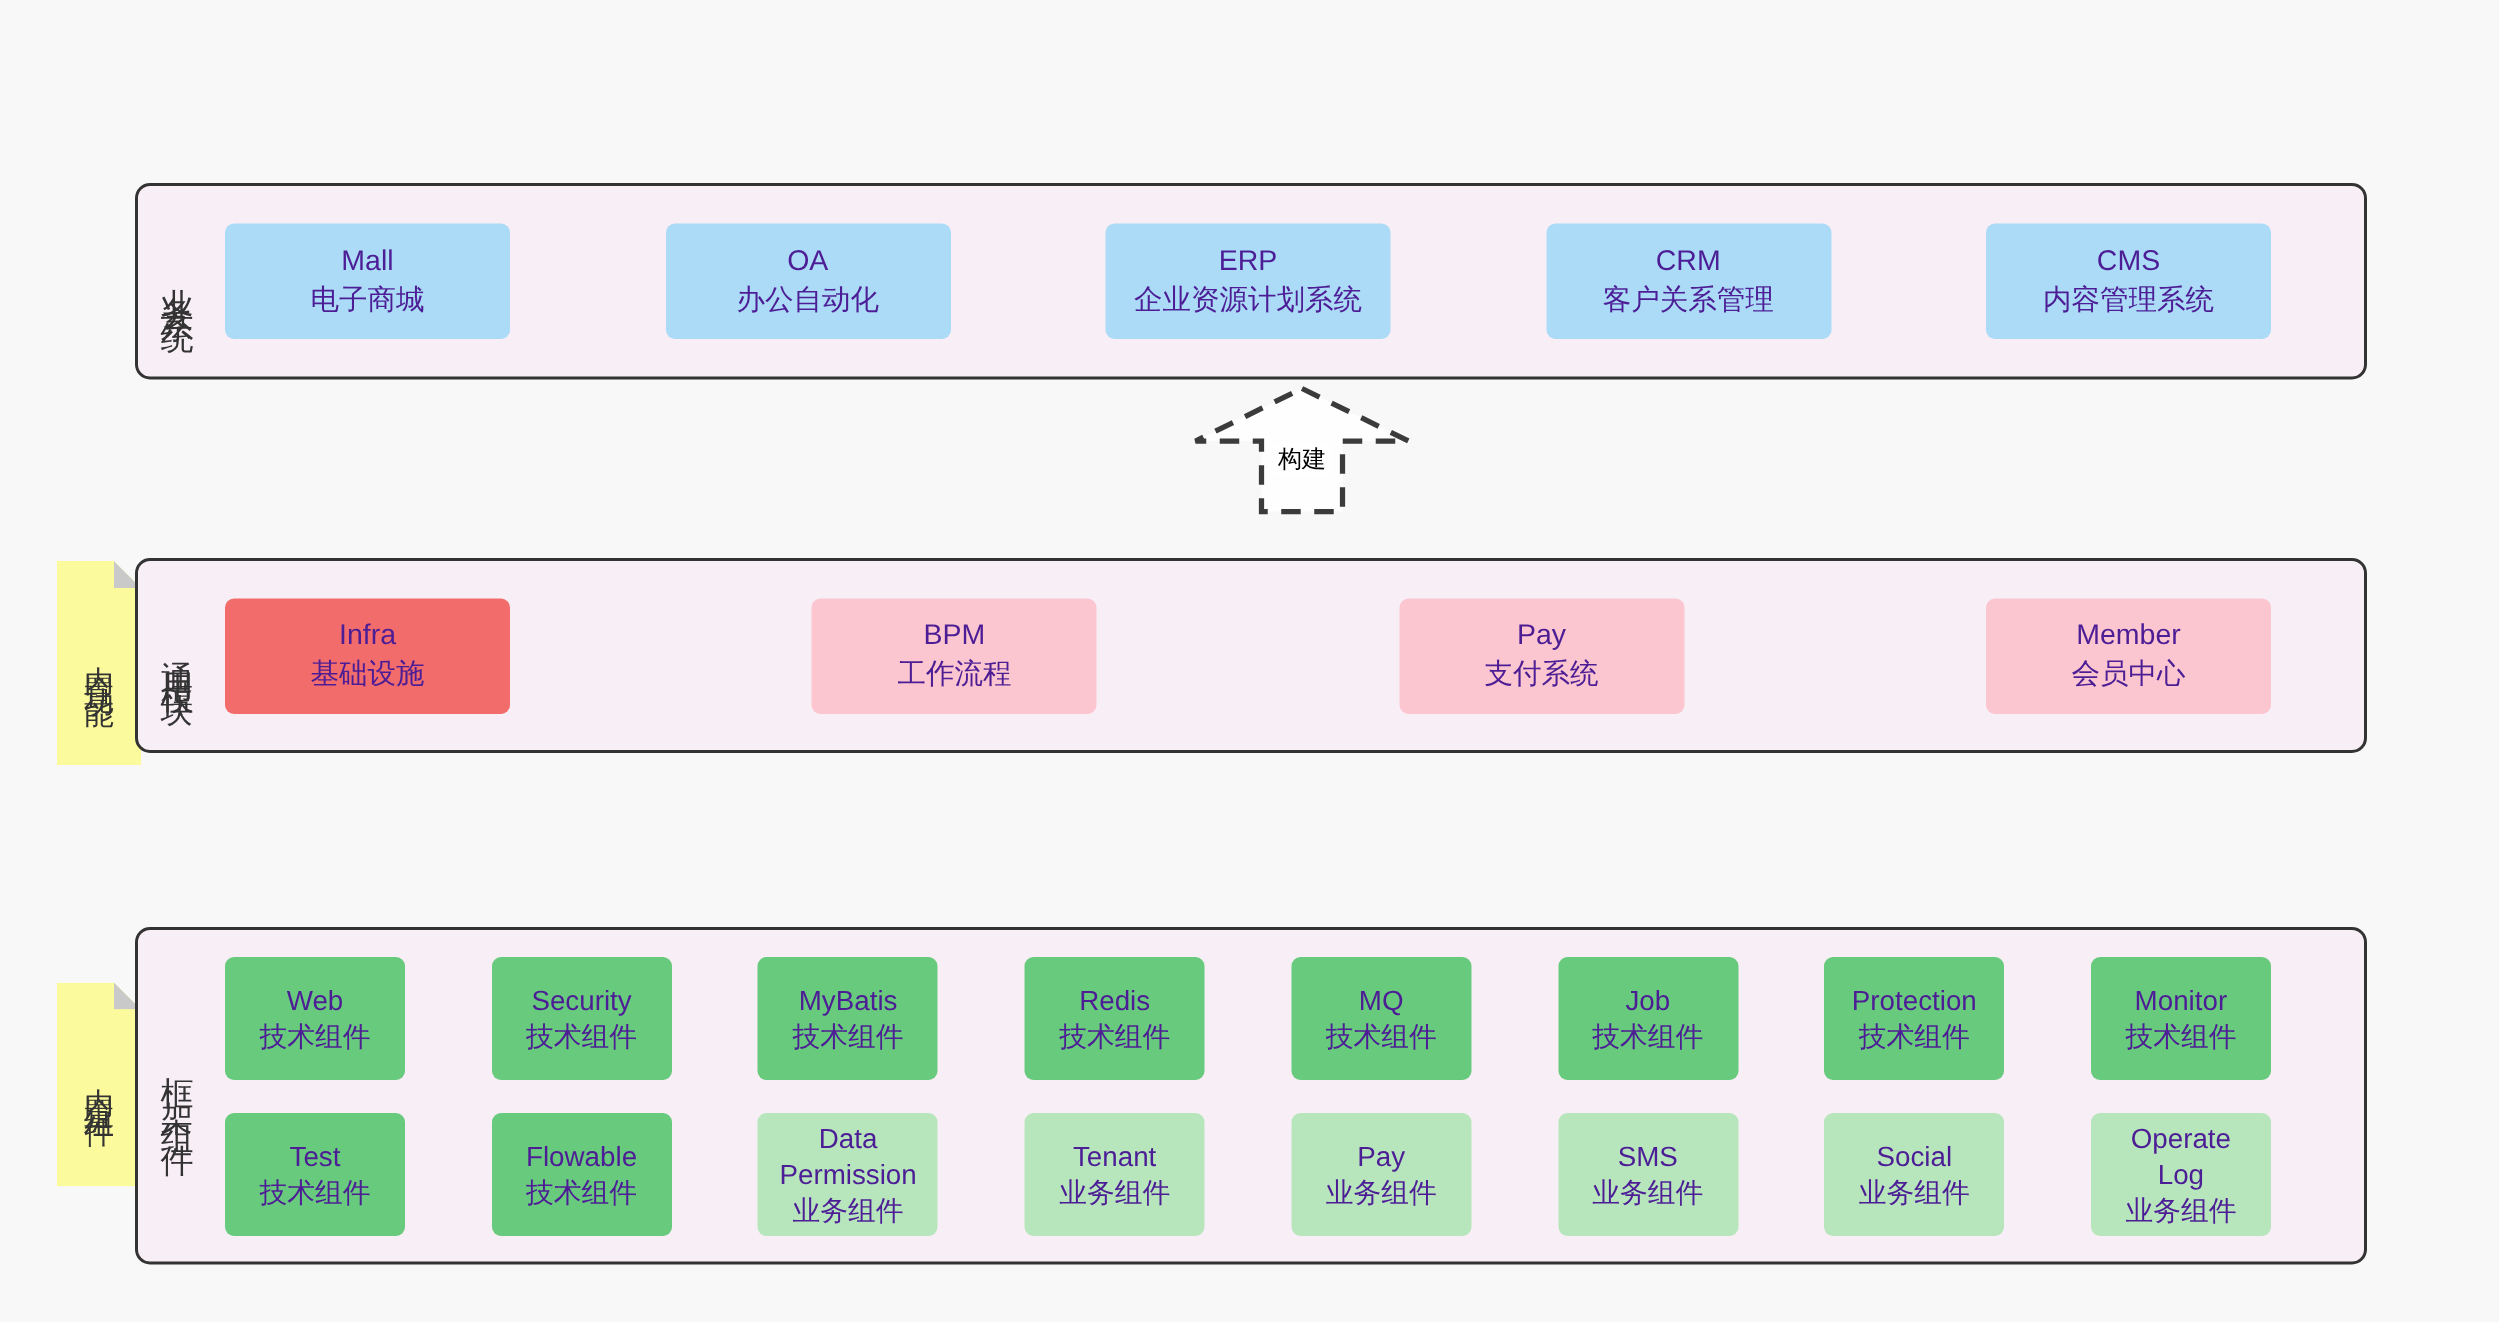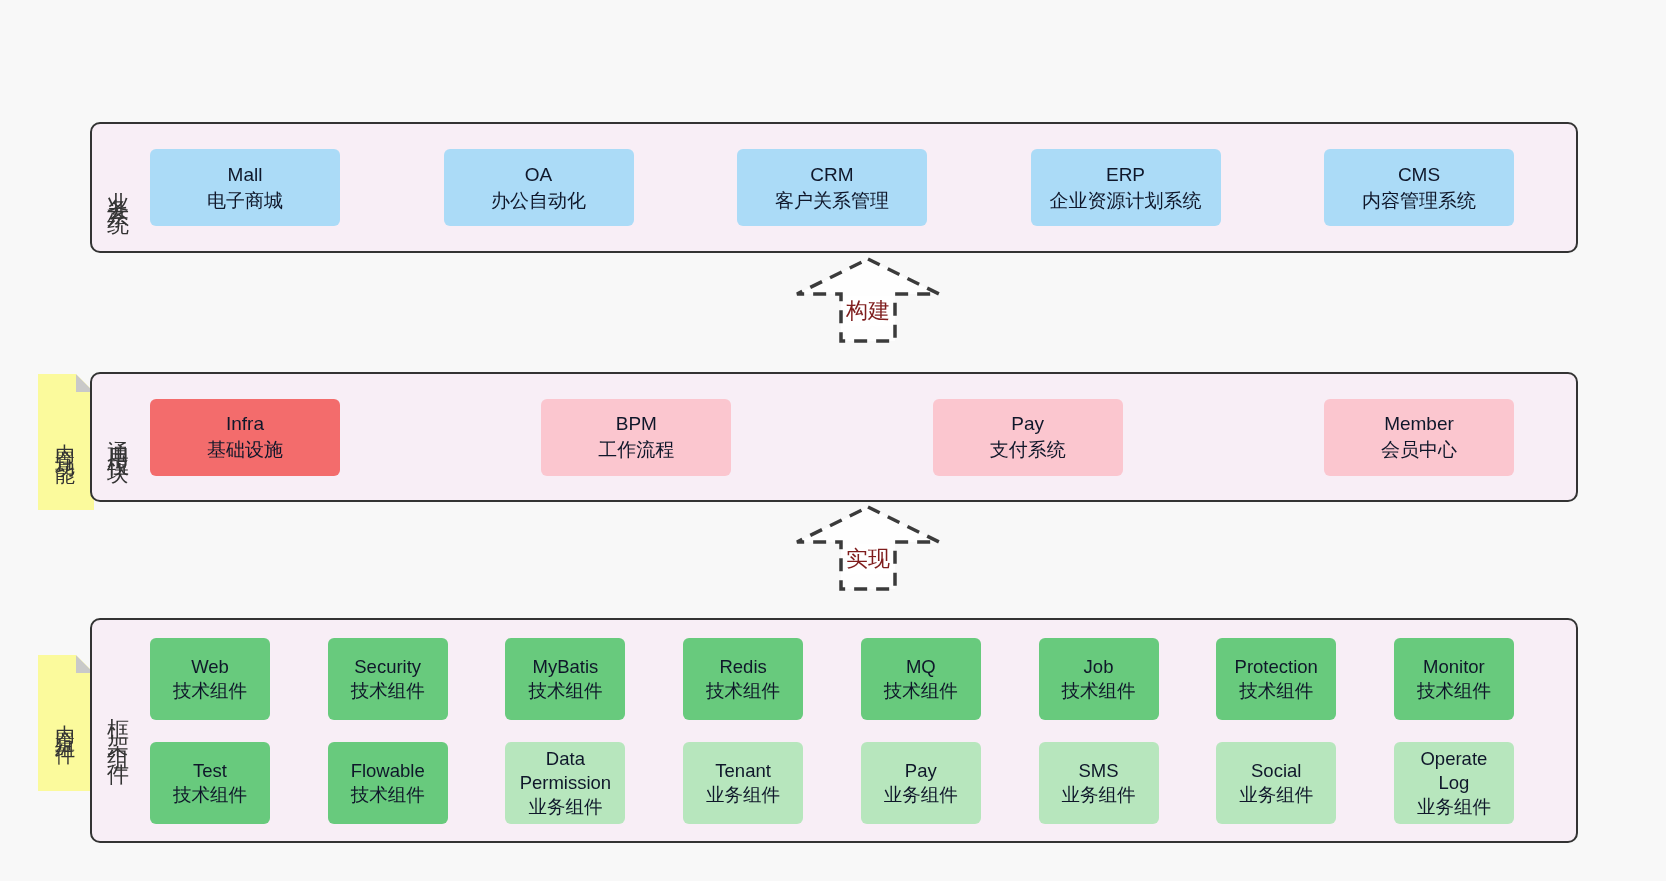--- a/index.html
+++ b/index.html
@@ -28,21 +28,21 @@
 
   .rows {
     position:absolute; left:58px; right:62px; top:0; bottom:0;
     display:flex; flex-direction:column; justify-content:center; gap:22px;
   }
   .row { display:flex; justify-content:space-between; }
 
   .box {
     box-sizing:border-box; border-radius:6px; padding:0 10px;
     display:flex; flex-direction:column; align-items:center; justify-content:center;
-    text-align:center; font-size:19px; line-height:26px; color:#0f172a;
+    text-align:center; font-size:19px; line-height:26px; color:#4c1d95;
   }
   .band1 .box, .band2 .box { width:190px; height:77px; }
   .band3 .box { width:120px; height:82px; font-size:18.5px; line-height:24px; }
 
   .v-blue   { background:#abdbf7; }
   .v-red    { background:#f36c6c; }
   .v-pink   { background:#fbc6cf; }
   .v-green  { background:#68ca7d; }
   .v-lgreen { background:#b7e6bd; }
 
@@ -63,21 +63,21 @@
     font-size:20px; letter-spacing:7px; color:#333;
   }
 
   
   .arrow { position:absolute; width:150px; height:90px; z-index:0; }
   .arrow1 { left:793px; top:256px; }
   .arrow2 { left:793px; top:504px; }
   .arrow svg { display:block; width:150px; height:88px; }
   .arrow-label {
     position:absolute; left:50%; top:40px; transform:translateX(-50%);
-    background:#ffffff; padding:0 3px; font-size:22px; color:#7f1d1d; white-space:nowrap;
+    background:#ffffff; padding:0 3px; font-size:16px; color:#000000; white-space:nowrap;
   }
 </style>
 </head>
 <body>
 
 <div class="canvas">
 
   <div class="note note1">
     <div class="fold"></div>
     <span class="note-text">内置功能</span>
@@ -93,26 +93,26 @@
       <div class="row">
         <div class="box v-blue">
           <span>Mall</span>
           <span>电子商城</span>
         </div>
         <div class="box v-blue">
           <span>OA</span>
           <span>办公自动化</span>
         </div>
         <div class="box v-blue">
+          <span>ERP</span>
+          <span>企业资源计划系统</span>
+        </div>
+        <div class="box v-blue">
           <span>CRM</span>
           <span>客户关系管理</span>
-        </div>
-        <div class="box v-blue">
-          <span>ERP</span>
-          <span>企业资源计划系统</span>
         </div>
         <div class="box v-blue">
           <span>CMS</span>
           <span>内容管理系统</span>
         </div>
       </div>
     </div>
   </section>
 
   <div class="arrow arrow1">
@@ -139,26 +139,20 @@
           <span>支付系统</span>
         </div>
         <div class="box v-pink">
           <span>Member</span>
           <span>会员中心</span>
         </div>
       </div>
     </div>
   </section>
 
-  <div class="arrow arrow2">
-    <svg viewBox="0 0 150 88">
-      <path d="M75 3 L146 38 L102 38 L102 85 L48 85 L48 38 L4 38 Z" fill="#fefefe" stroke="#3b3b3b" stroke-width="3.5" stroke-dasharray="13 9" stroke-linejoin="miter"></path>
-    </svg>
-    <span class="arrow-label">实现</span>
-  </div>
 
   <section class="band band3">
     <div class="band-label">框架组件</div>
     <div class="rows">
       <div class="row">
         <div class="box v-green">
           <span>Web</span>
           <span>技术组件</span>
         </div>
         <div class="box v-green">

